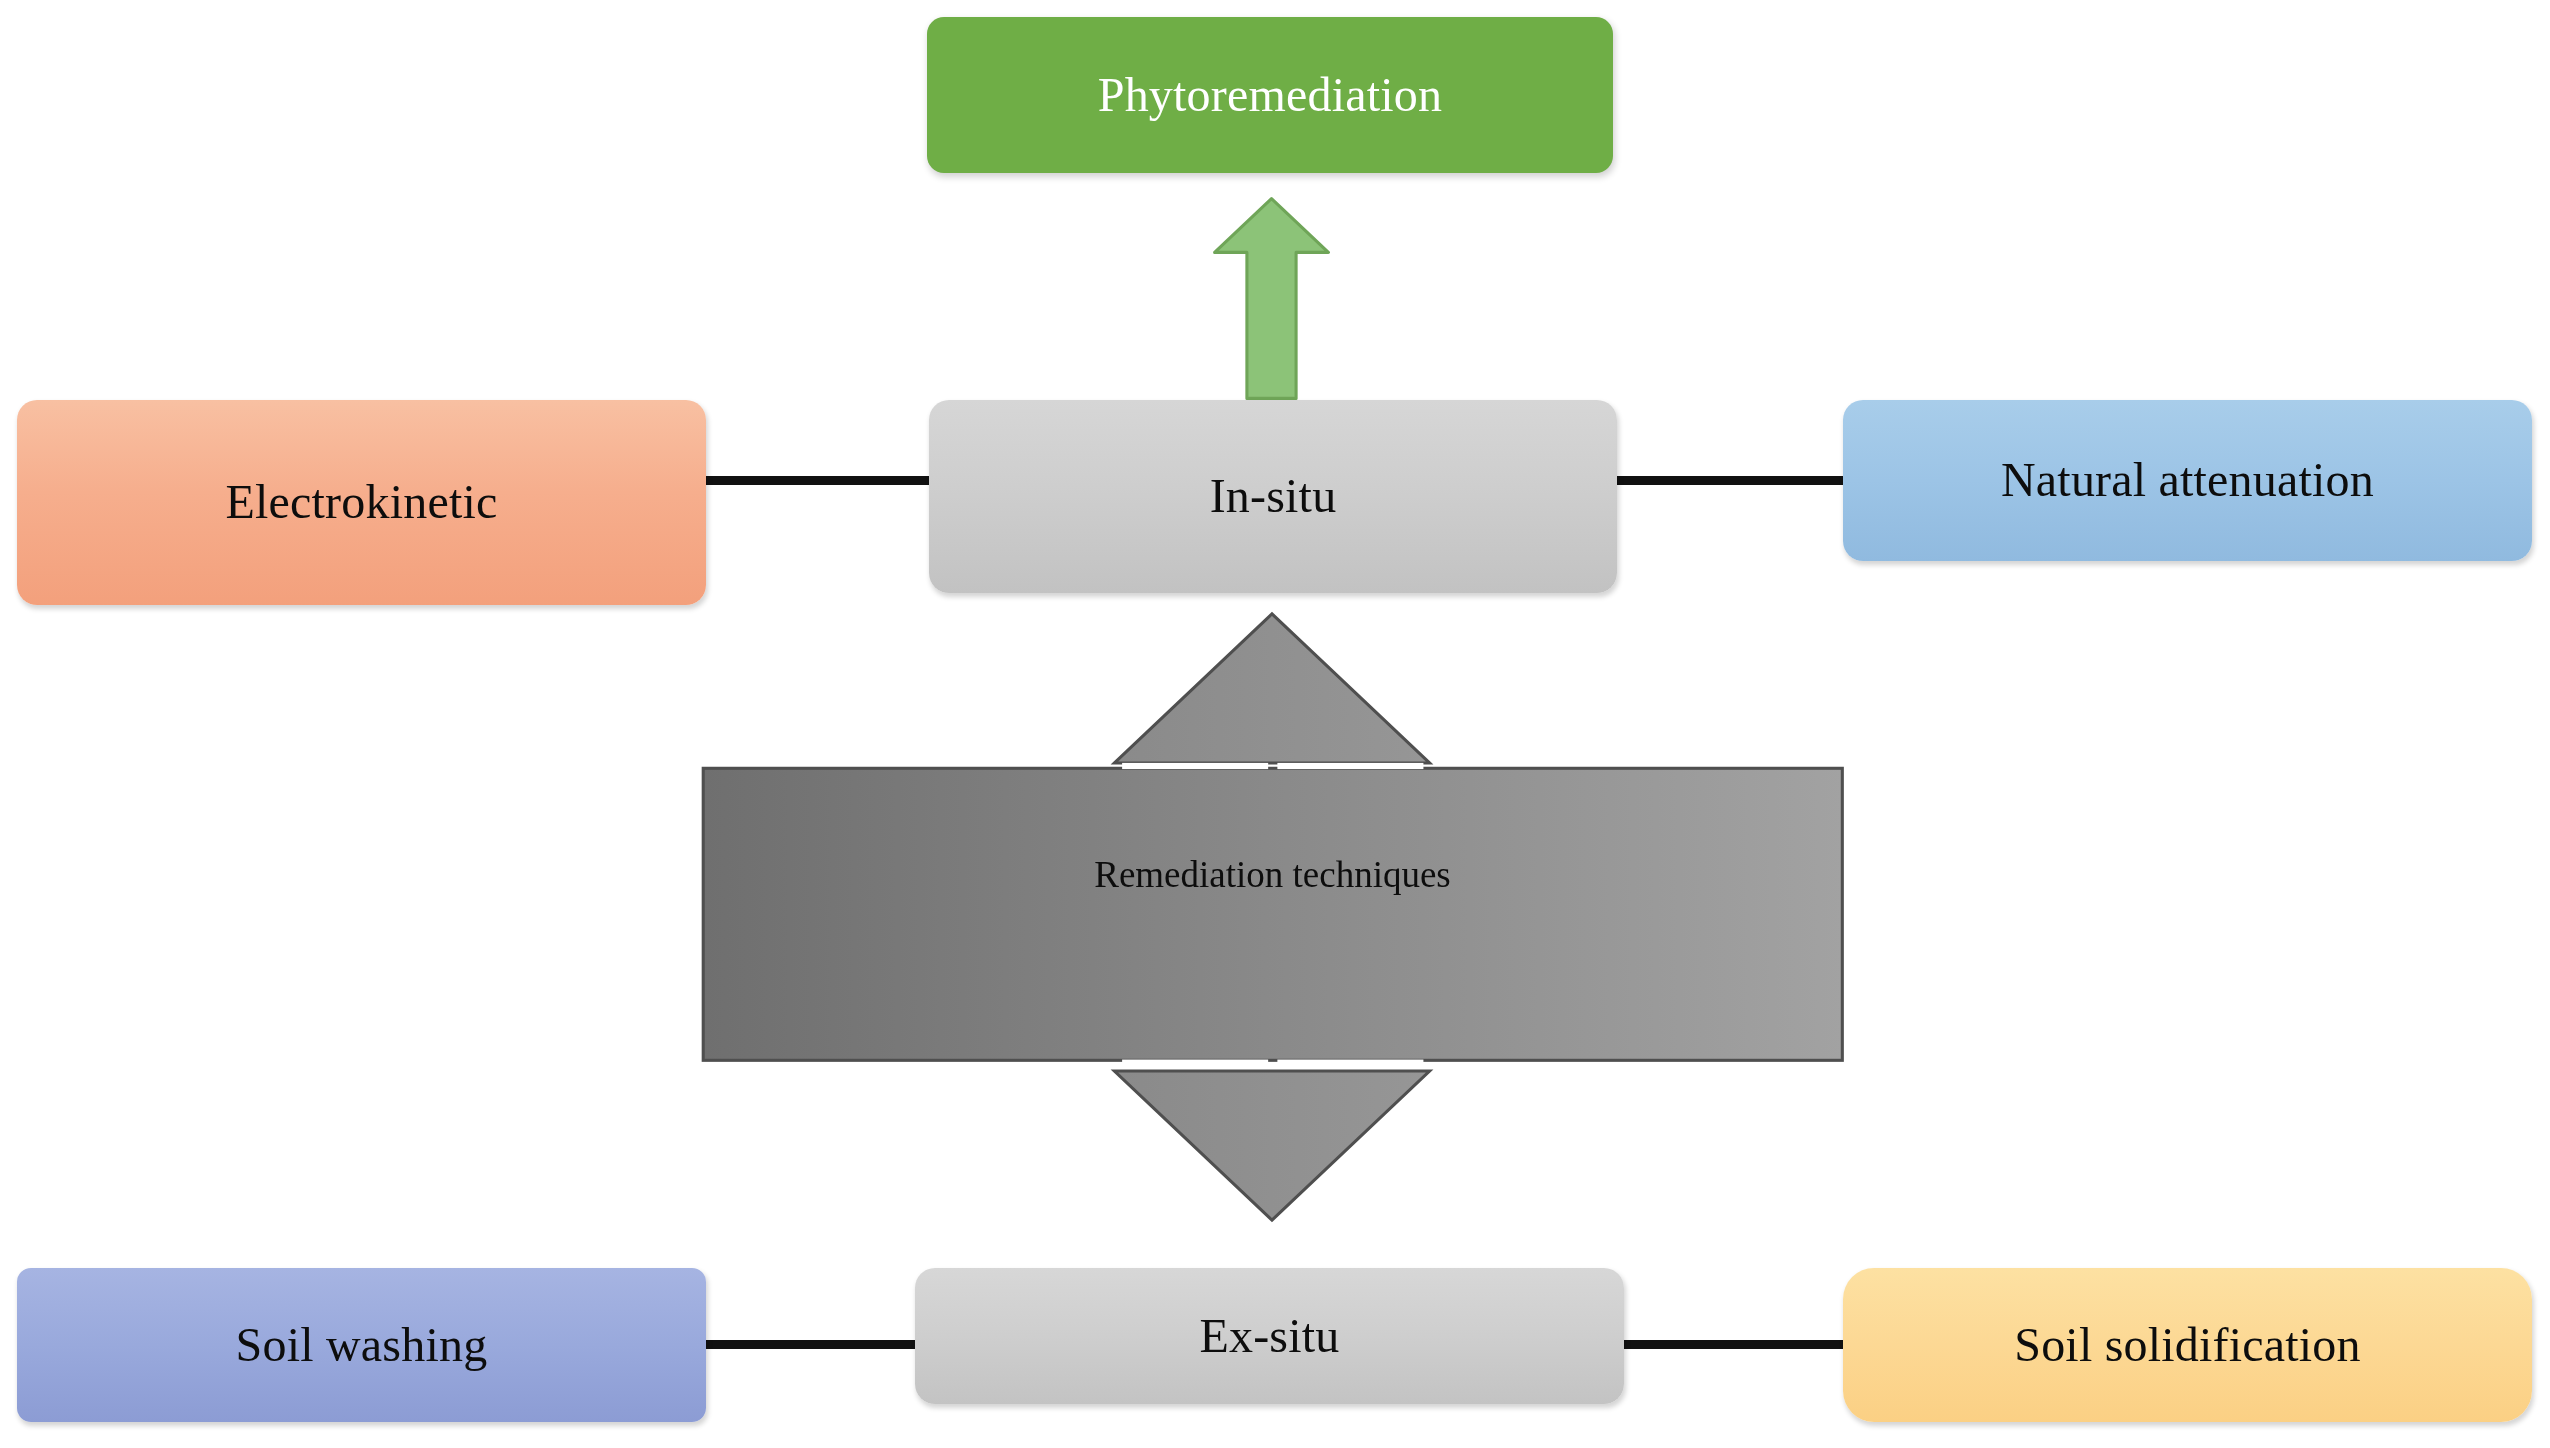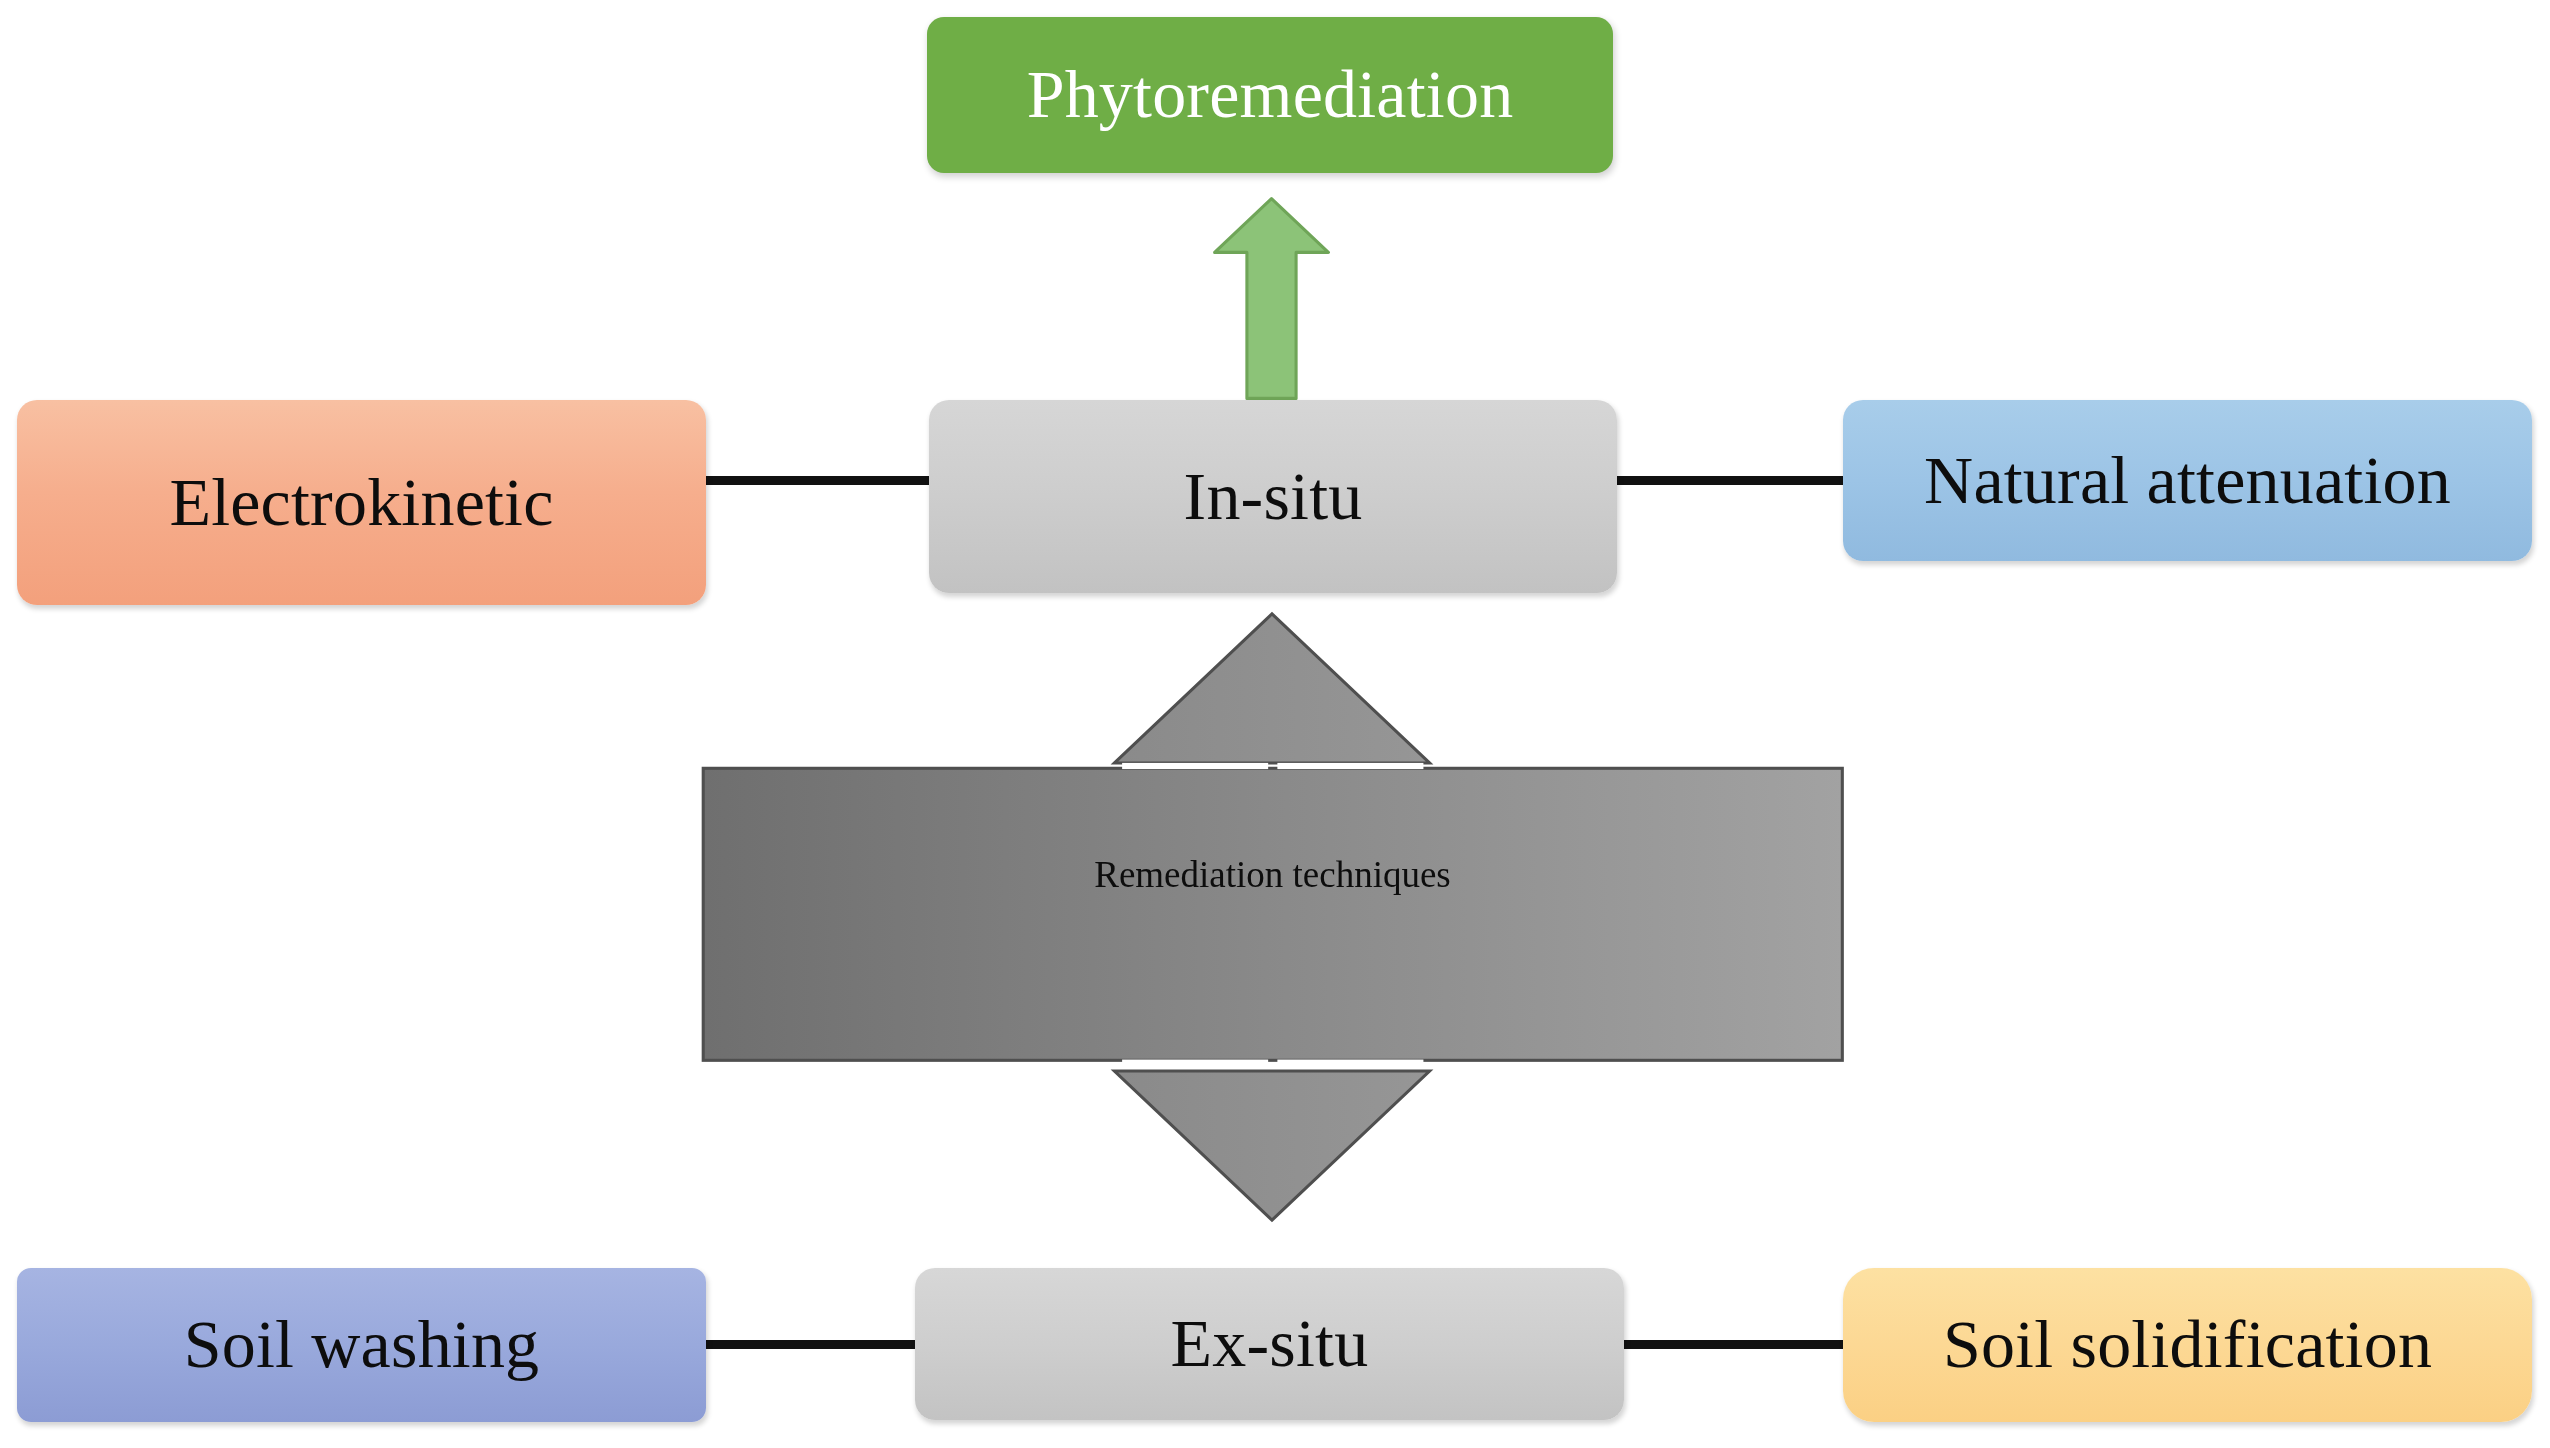--- a/index.html
+++ b/index.html
@@ -21,21 +21,21 @@
   
   .node {
     position: absolute;
     box-sizing: border-box;
     border-radius: 20px;
     display: flex;
     align-items: center;
     justify-content: center;
     text-align: center;
     color: #0d0d0d;
-    font-size: 68px;
+    font-size: 48px;
     line-height: 1.05;
     letter-spacing: 0.2px;
     box-shadow: 1.5px 3.1px 5.4px rgba(0,0,0,0.17);
     z-index: 5;
   }
 
   
   .node--phyto {
     left: 927px;  top: 17px;  width: 686px;  height: 156px;
     background: #6fae46;
@@ -54,21 +54,21 @@
   .node--natural {
     left: 1843px;  top: 400px;  width: 689px;  height: 161px;
     background: linear-gradient(180deg, #a8cdea 0%, #9cc4e6 50%, #90badf 100%);
   }
   .node--soilwashing {
     left: 17px;  top: 1268px;  width: 689px;  height: 154px;
     background: linear-gradient(180deg, #a6b4e2 0%, #99a9dc 50%, #8c9cd4 100%);
     border-radius: 14px;
   }
   .node--exsitu {
-    left: 915px;  top: 1268px;  width: 709px;  height: 152px;
+    left: 915px;  top: 1268px;  width: 709px;  height: 136px;
     background: linear-gradient(180deg, #d7d7d7 0%, #cecece 50%, #c3c3c3 100%);
   }
   .node--soilsolid {
     left: 1843px;  top: 1268px;  width: 689px;  height: 154px;
     background: linear-gradient(180deg, #fde1a2 0%, #fcd894 50%, #fbd084 100%);
     border-radius: 31px;
   }
 
   
   .connector {

